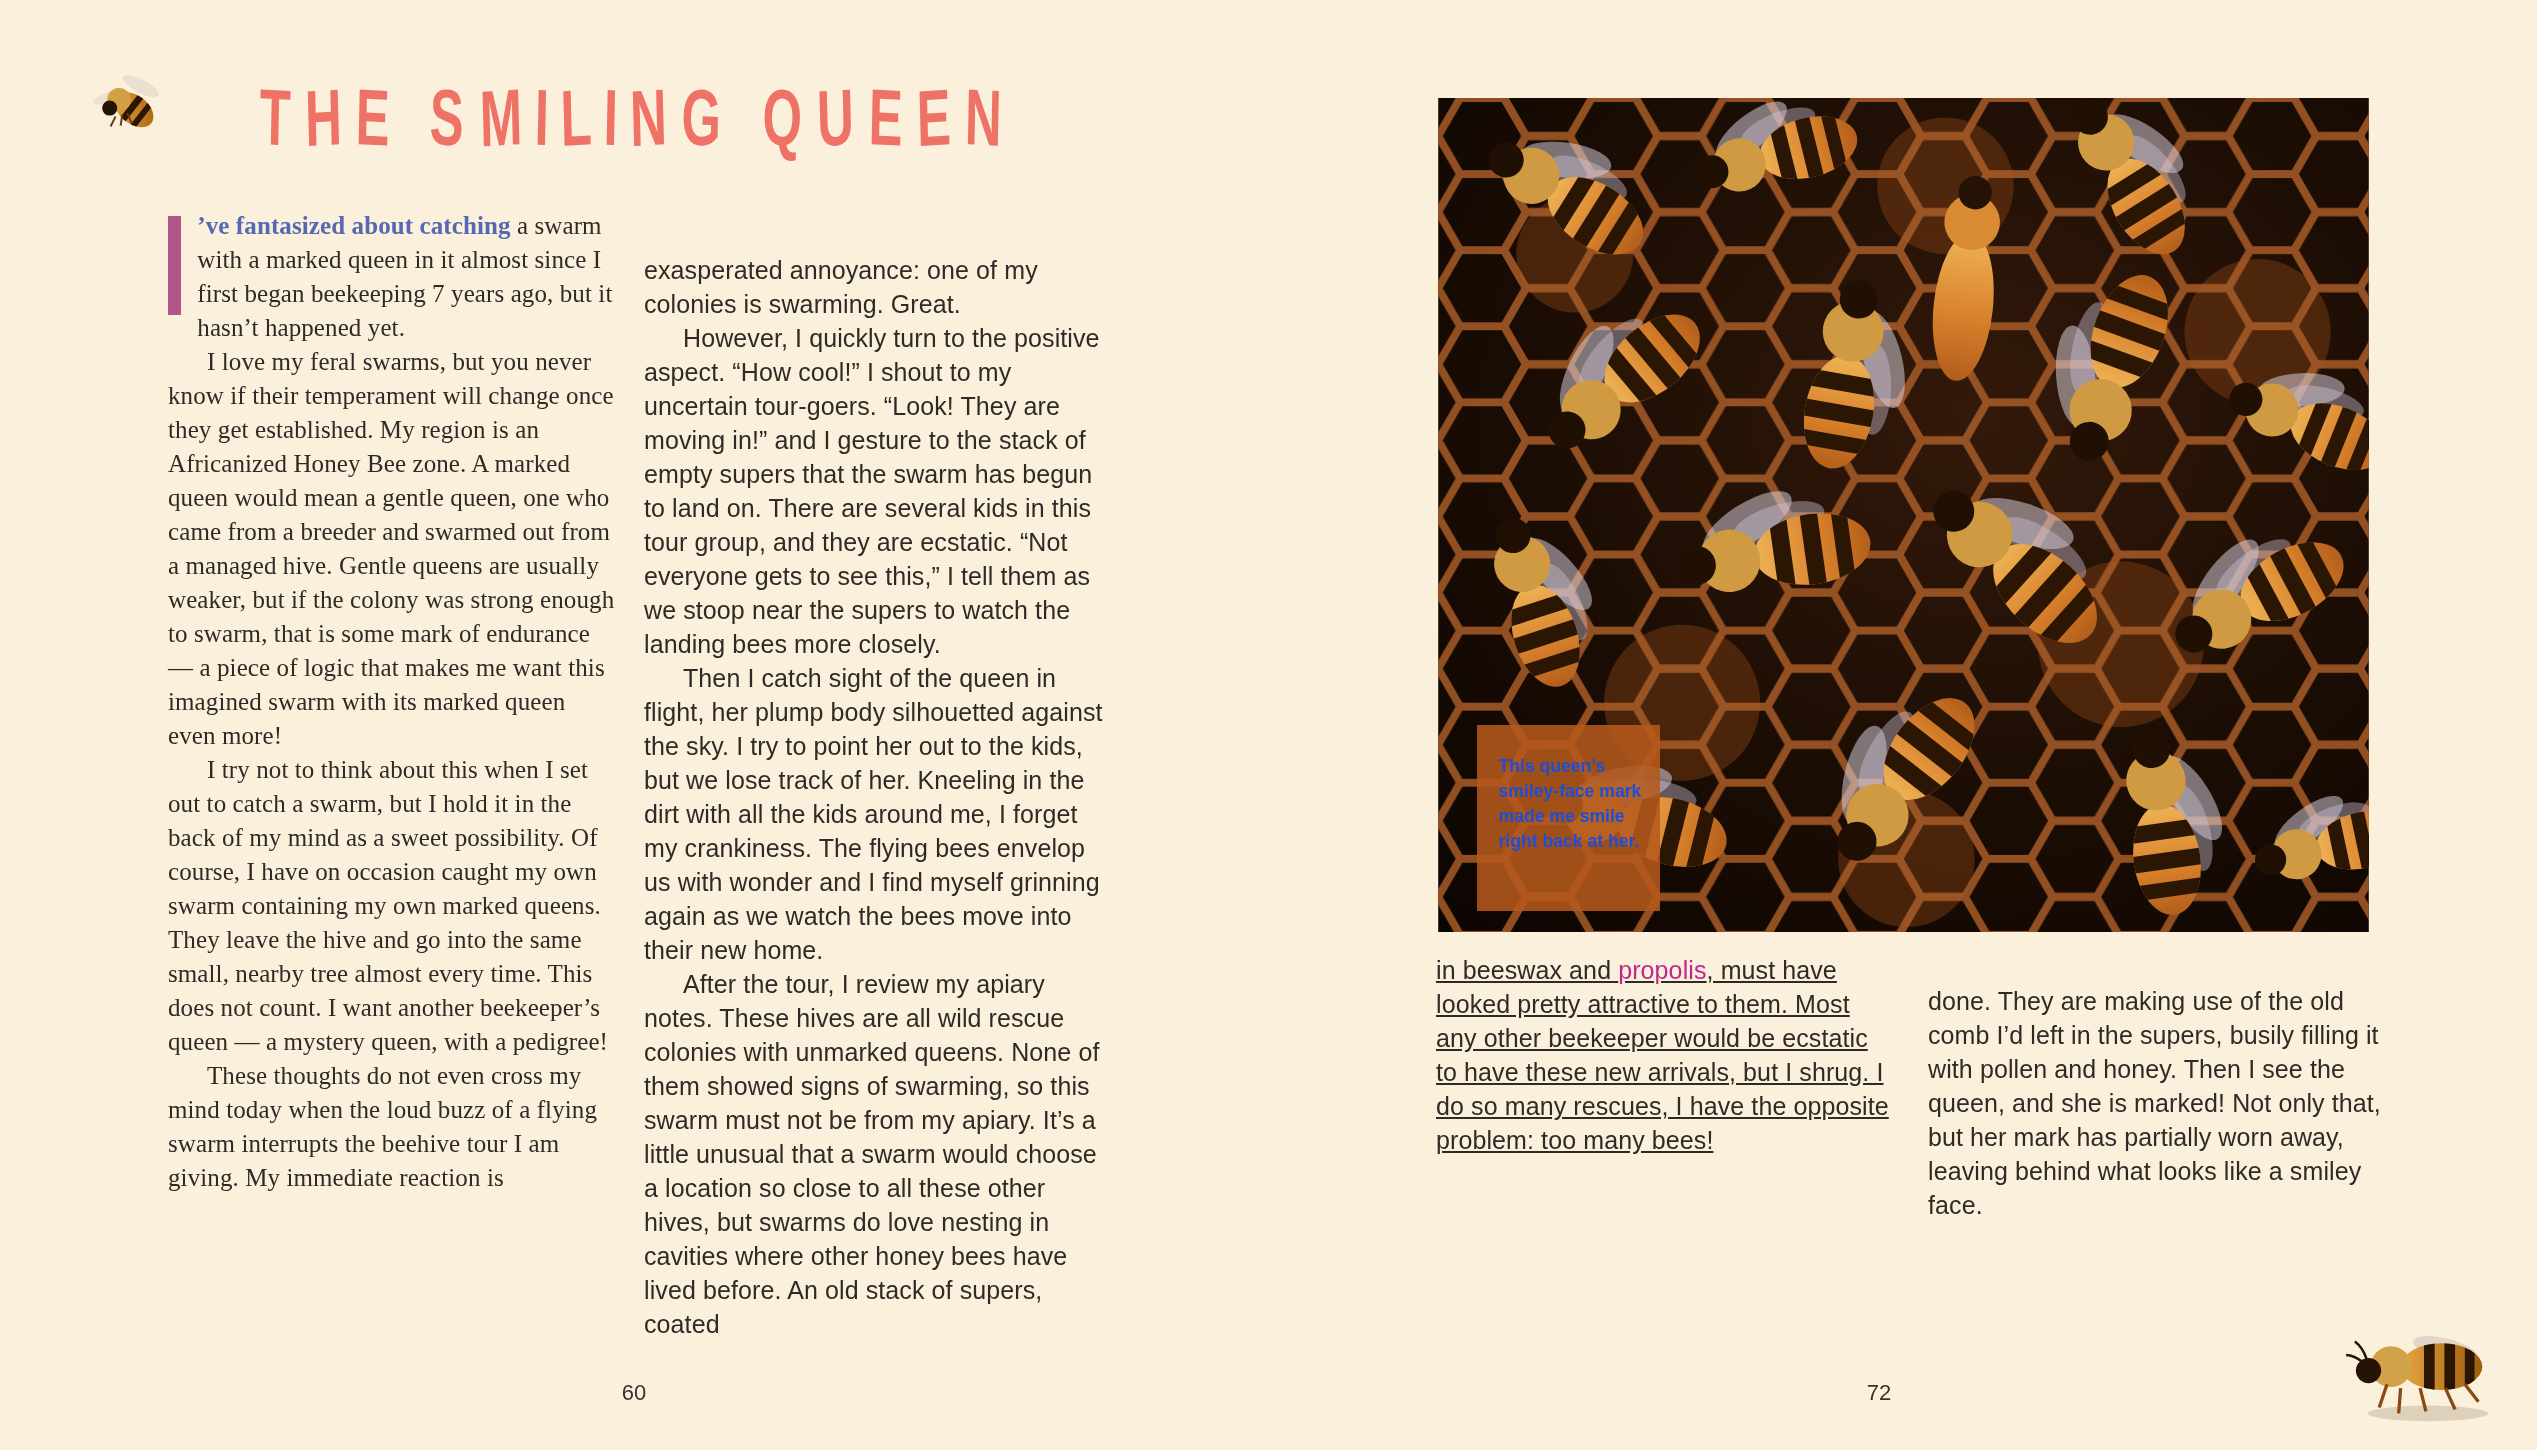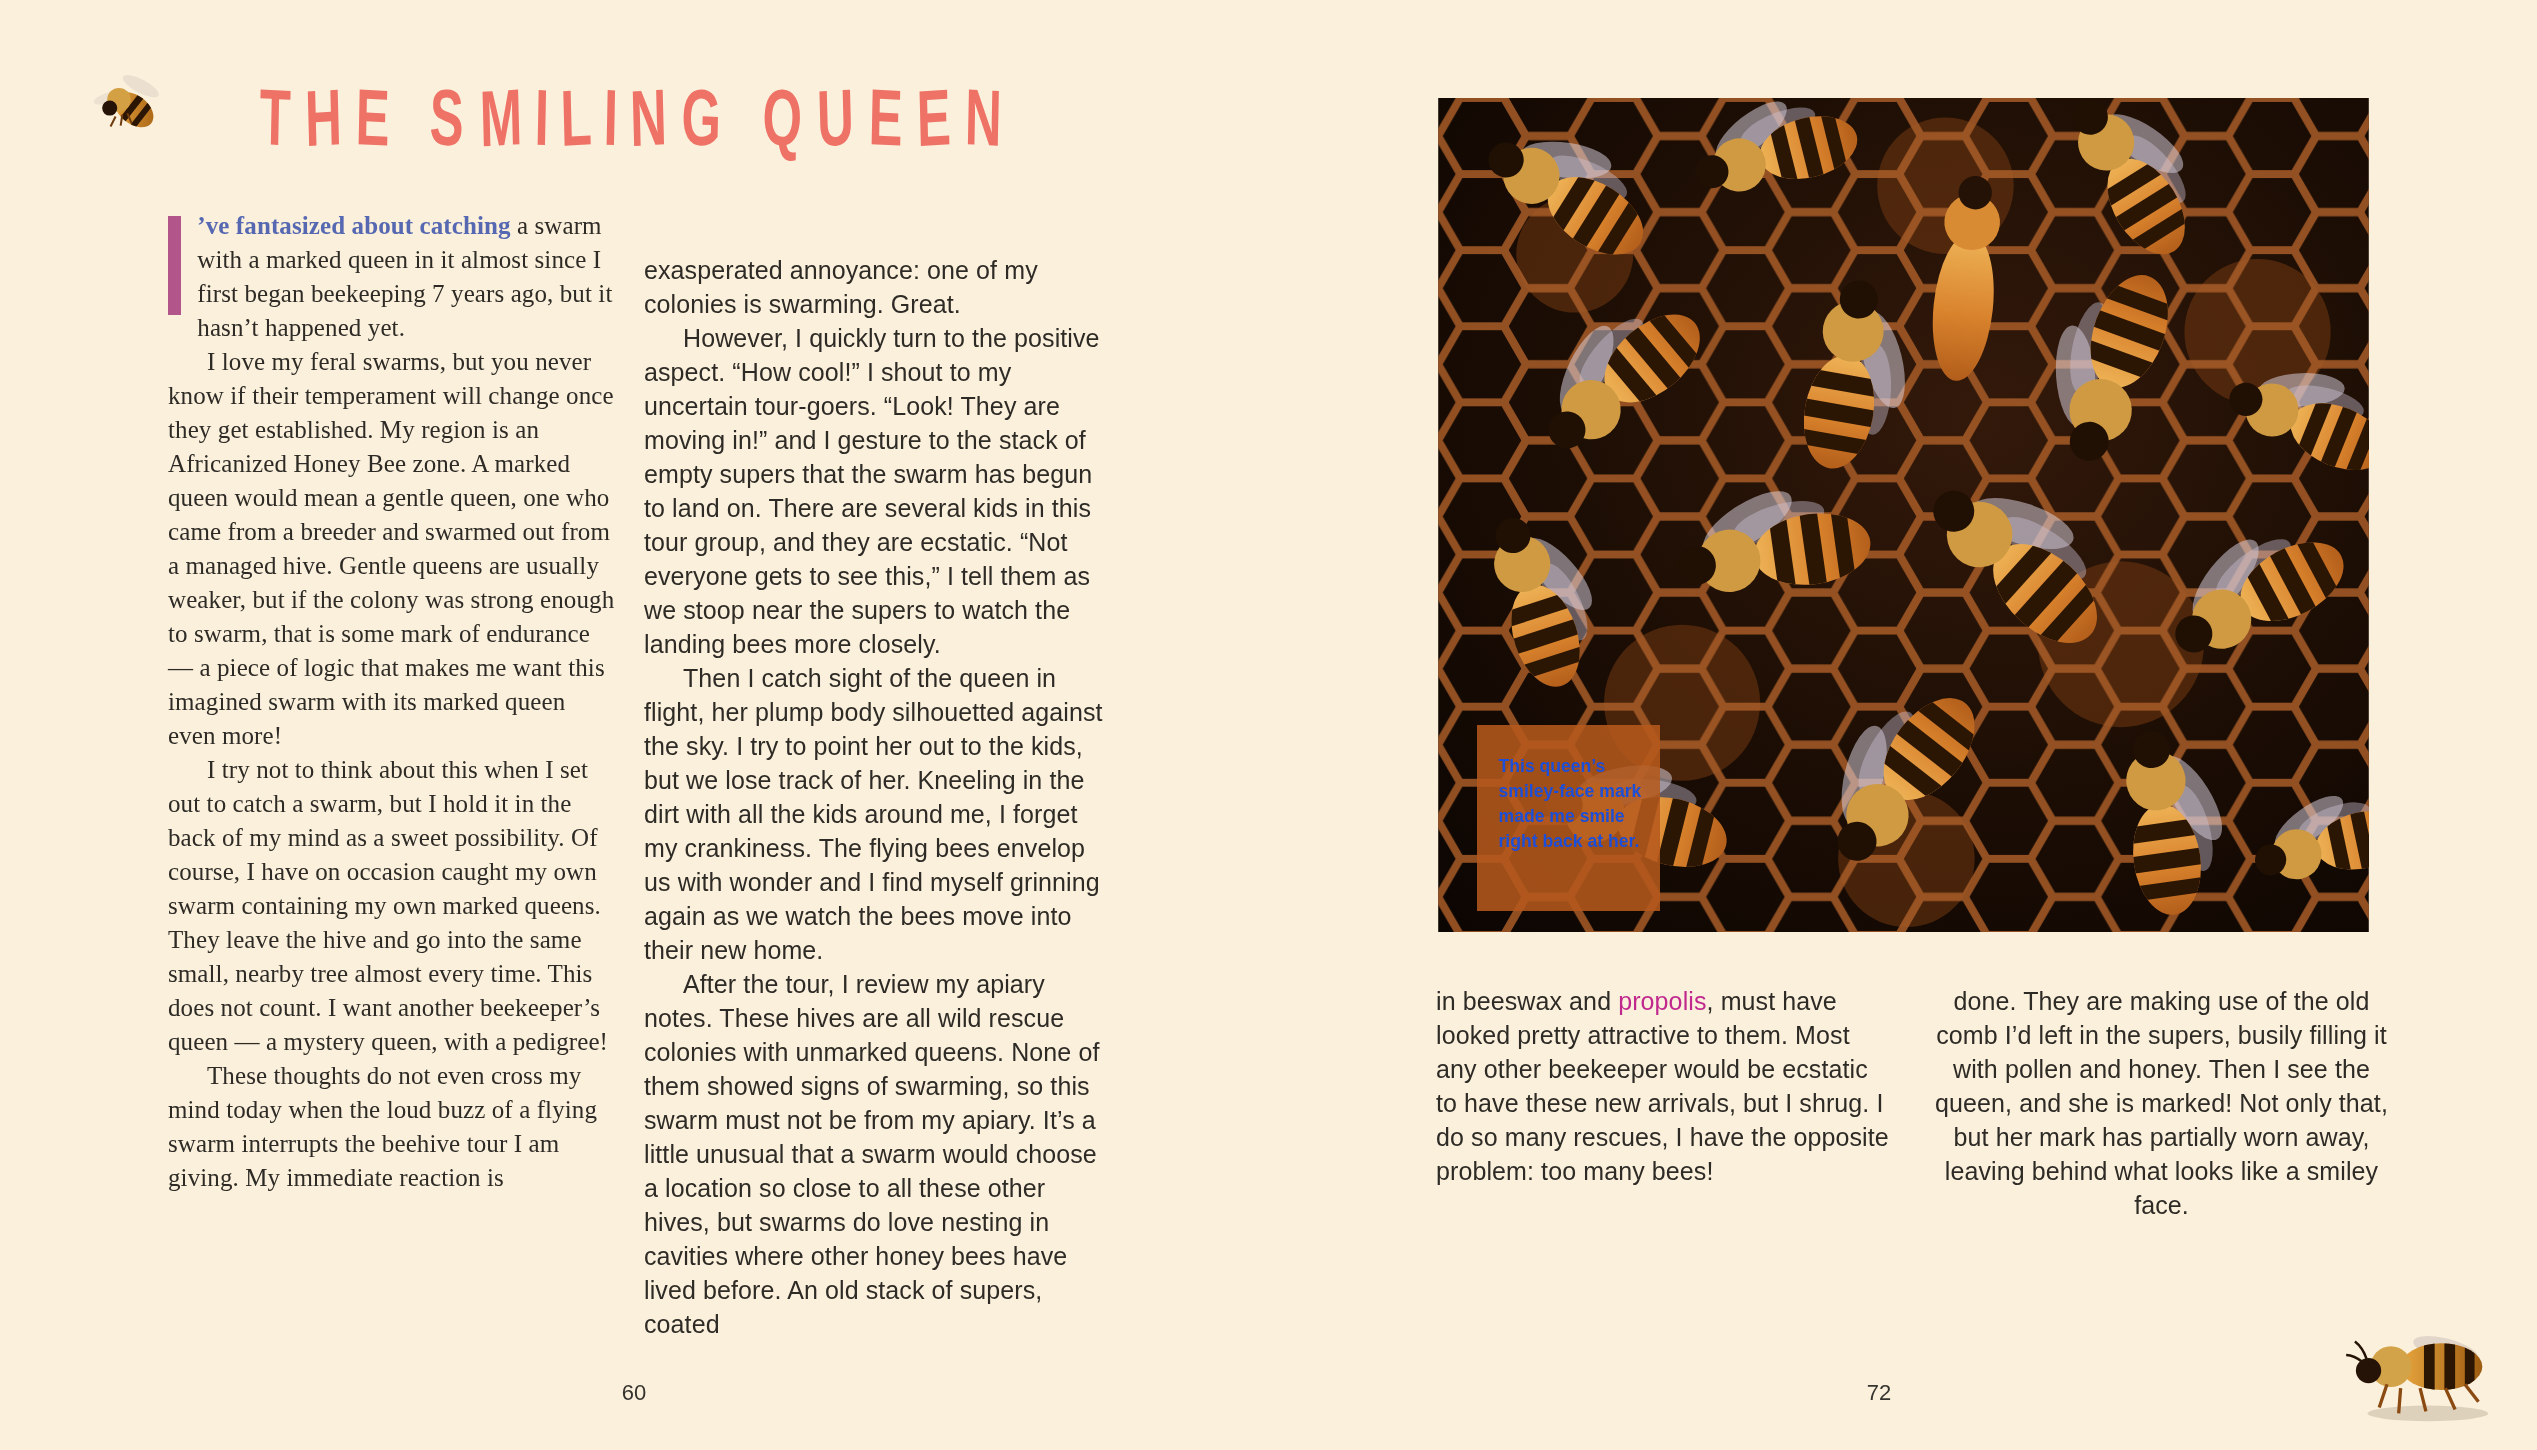--- a/index.html
+++ b/index.html
@@ -15,22 +15,22 @@
     margin:0;font-size:62px;font-weight:bold;color:#ee7266;
     letter-spacing:6.8px;white-space:nowrap;
   }
   .title span{display:inline-block;}
   
   .col{position:absolute;font-size:25px;line-height:34px;letter-spacing:0.1px;}
   .col p{margin:0;}
   .col p.indent{text-indent:39px;}
   .colL1{left:168px;top:209px;width:451px;font-family:Liberation Serif, serif;}
   .colL2{left:644px;top:209px;width:467px;margin-top:44px;}
-  .colR1{left:1436px;top:984px;width:459px;}
-  .colR2{left:1928px;top:984px;width:467px;text-align:center;}
+  .colR1{left:1436px;top:953px;width:459px;text-decoration:underline;}
+  .colR2{left:1928px;top:984px;width:467px;}
   .dropcap{
     float:left;width:12.7px;height:99px;background:#b2558a;
     margin:6.8px 16.6px 2px 0;color:transparent;overflow:hidden;
   }
   .lead{color:#5568b1;font-weight:bold;}
   .gloss{color:#c0288e;text-decoration:none;cursor:pointer;}
   
   .photo{position:absolute;left:1438px;top:98px;width:931px;height:834px;overflow:hidden;}
   .photo-caption{
     position:absolute;left:39px;top:627px;width:183px;height:186px;

